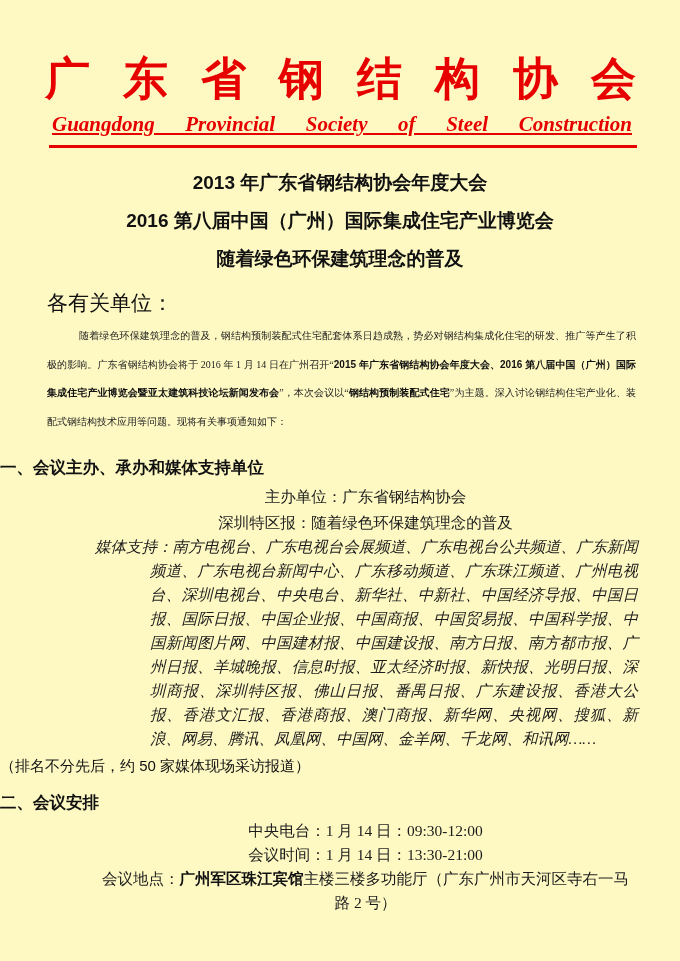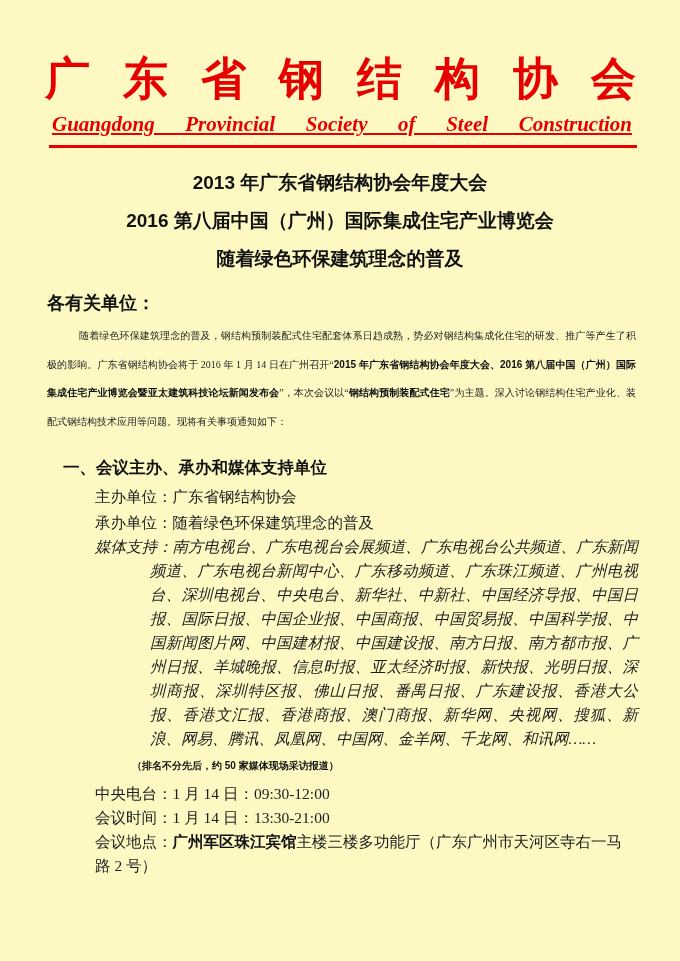--- a/index.html
+++ b/index.html
@@ -50,65 +50,64 @@
     font-family: "Liberation Sans", "DejaVu Sans", sans-serif;
     font-weight: bold;
     font-size: 19px;
     line-height: 38px;
     color: #111;
   }
   
   .salutation {
     margin: 14px 45px 0 47px;
     font-family: "Liberation Sans", "DejaVu Sans", sans-serif;
-    font-weight: bold;
-    font-size: 18px;
+    font-weight: normal;
+    font-size: 21px;
     line-height: 22px;
     color: #111;
   }
   .intro {
     margin: 8px 44px 0 47px;
     font-size: 10px;
     line-height: 28.6px;
     text-align: justify;
     text-indent: 32px;
   }
   .intro b {
     font-family: "Liberation Sans", "DejaVu Sans", sans-serif;
     font-weight: bold;
     color: #111;
   }
   .sec-heading {
     margin-top: 19px;
-    padding-left: 63px;
     font-family: "Liberation Sans", "DejaVu Sans", sans-serif;
     font-weight: bold;
     font-size: 16.5px;
     line-height: 25px;
     color: #111;
   }
   .item-row {
     padding: 0 44px 0 95px;
     font-size: 15.5px;
     line-height: 25.5px;
+    text-align: center;
   }
   .media-row {
     padding: 0 42px 0 150px;
     text-indent: -55px;
     font-size: 15.5px;
     line-height: 24px;
     text-align: justify;
     font-style: italic;
   }
   .media-note {
-    padding-left: 132px;
     margin-top: 3px;
     font-family: "Liberation Sans", "DejaVu Sans", sans-serif;
-    font-weight: bold;
-    font-size: 10px;
+    font-weight: normal;
+    font-size: 15px;
     line-height: 24px;
     color: #111;
   }
   .sec2 .item-row { line-height: 24px; }
   .venue-bold {
     font-family: "Liberation Sans", "DejaVu Sans", sans-serif;
     font-weight: bold;
     color: #111;
   }
   .mt4 { margin-top: 4px; }
@@ -130,27 +129,28 @@
   </div>
 
   <div class="salutation">各有关单位：</div>
 
   <p class="intro"><span>随着绿色环保建筑理念的普及，钢结构预制装配式住宅配套体系日趋成熟，势必对钢结构集成化住宅的研发、推广等产生了积极的影响。广东省钢结构协会将于 2016 年 1 月 14 日在广州召开“</span><b>2015 年广东省钢结构协会年度大会、2016 第八届中国（广州）国际集成住宅产业博览会暨亚太建筑科技论坛新闻发布会</b><span>”，本次会议以“</span><b>钢结构预制装配式住宅</b><span>”为主题。深入讨论钢结构住宅产业化、装配式钢结构技术应用等问题。现将有关事项通知如下：</span></p>
 
   <div class="sec-heading">一、会议主办、承办和媒体支持单位</div>
 
   <div class="item-row mt4"><span>主办单位：</span><span>广东省钢结构协会</span></div>
 
-  <div class="item-row"><span>承办单位：</span><span>随着绿色环保建筑理念的普及</span></div>
+  <div class="item-row"><span>深圳特区报：</span><span>随着绿色环保建筑理念的普及</span></div>
 
   <div class="media-row"><span>媒体支持：</span><span>南方电视台、广东电视台会展频道、广东电视台公共频道、广东新闻频道、广东电视台新闻中心、广东移动频道、广东珠江频道、广州电视台、深圳电视台、中央电台、新华社、中新社、中国经济导报、中国日报、国际日报、中国企业报、中国商报、中国贸易报、中国科学报、中国新闻图片网、中国建材报、中国建设报、南方日报、南方都市报、广州日报、羊城晚报、信息时报、亚太经济时报、新快报、光明日报、深圳商报、深圳特区报、佛山日报、番禺日报、广东建设报、香港大公报、香港文汇报、香港商报、澳门商报、新华网、央视网、搜狐、新浪、网易、腾讯、凤凰网、中国网、金羊网、千龙网、和讯网……</span></div>
 
   <div class="media-note">（排名不分先后，约 50 家媒体现场采访报道）</div>
 
   <div class="sec2">
+    <div class="sec-heading mt12">二、会议安排</div>
 
     <div class="item-row mt4"><span>中央电台：</span><span>1 月 14 日：09:30-12:00</span></div>
 
     <div class="item-row"><span>会议时间：</span><span>1 月 14 日：13:30-21:00</span></div>
 
     <div class="item-row"><span>会议地点：</span><span class="venue-bold">广州军区珠江宾馆</span><span>主楼三楼多功能厅（广东广州市天河区寺右一马路 2 号）</span></div>
   </div>
 
 </div>
 

